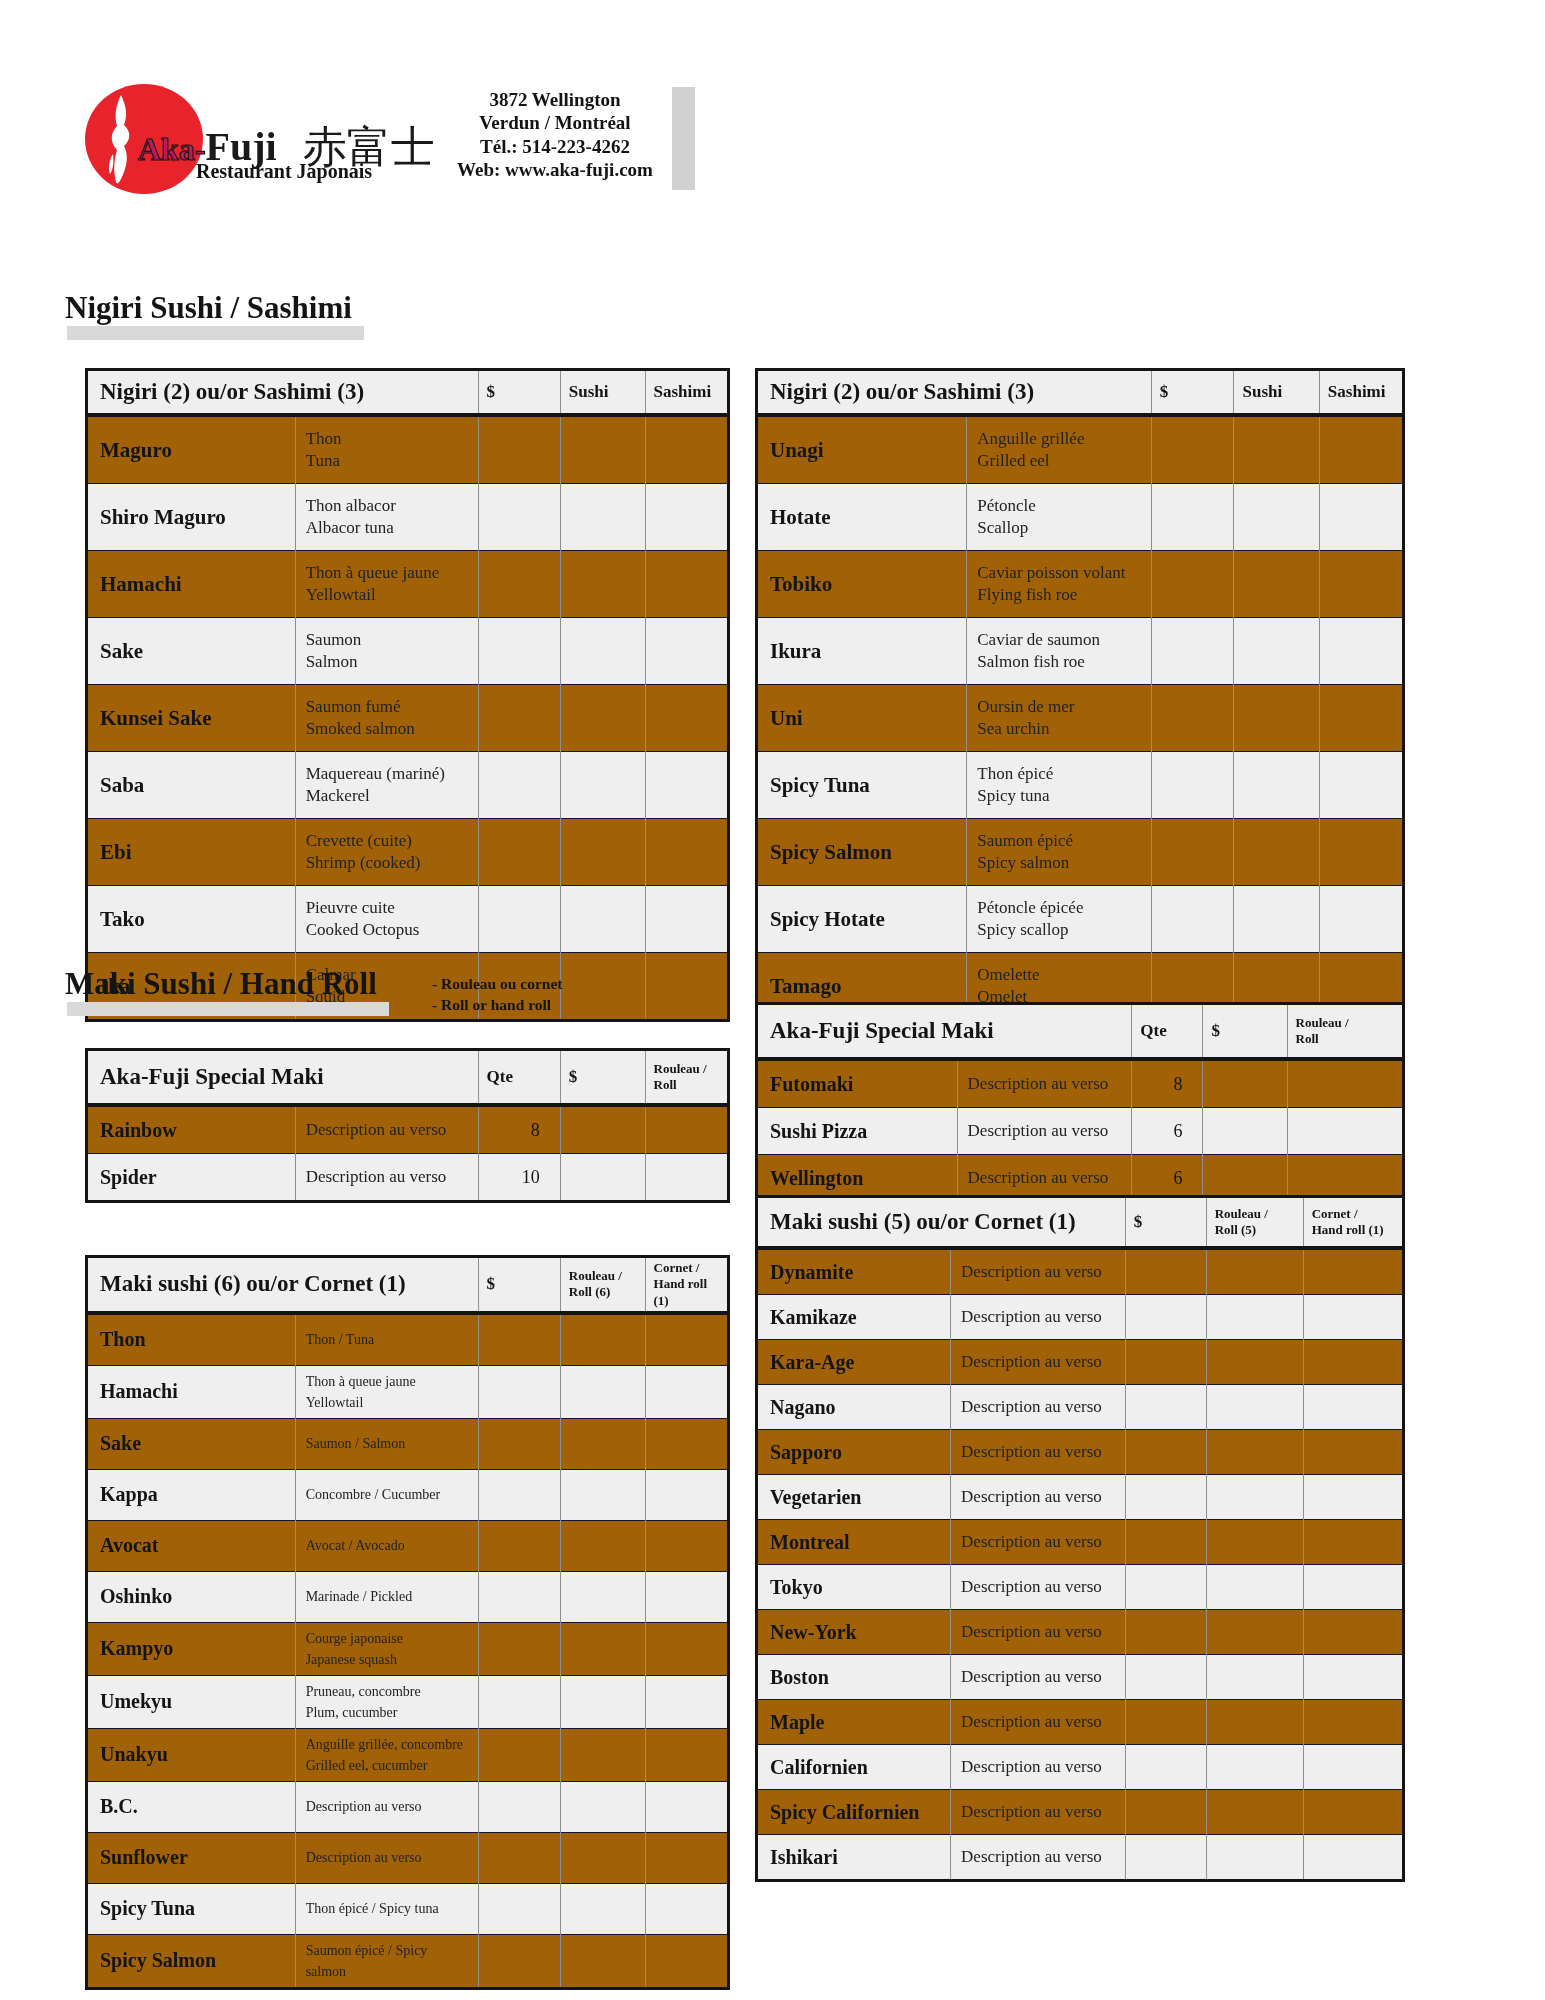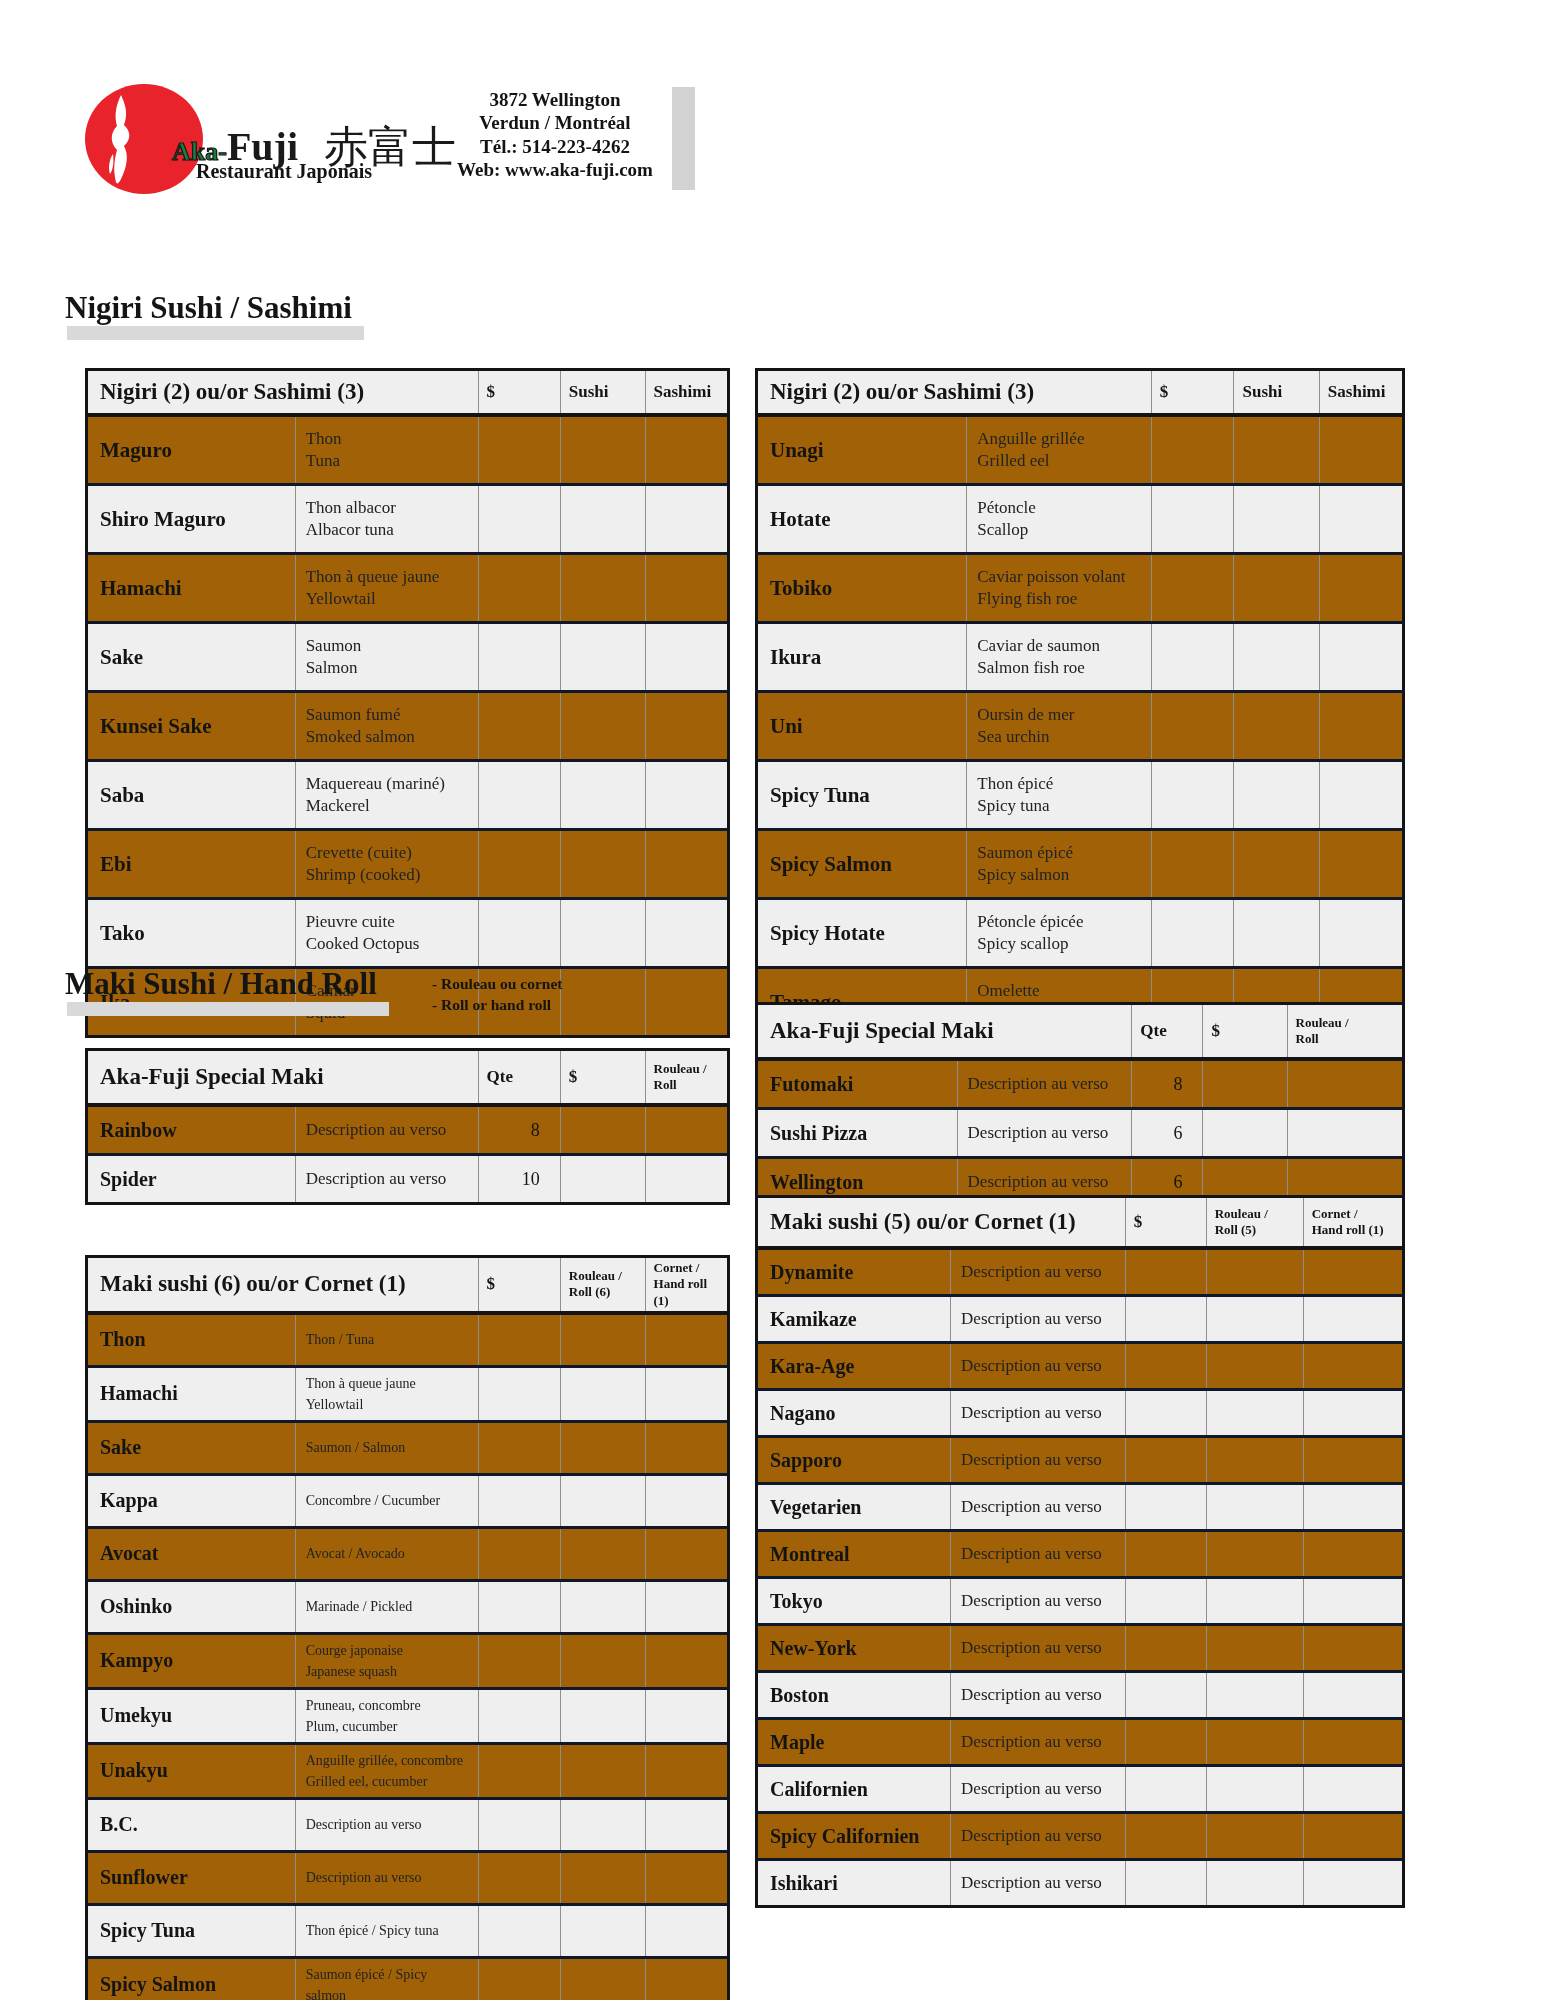--- a/index.html
+++ b/index.html
@@ -4,22 +4,22 @@
 <style>
   html,body { margin:0; padding:0; background:#ffffff; }
   .page { position:relative; width:1545px; height:2000px; background:#ffffff;
           font-family:"Liberation Serif","DejaVu Serif",serif; color:#141414; overflow:hidden; }
 
   
   .logo-circle { position:absolute; left:85px; top:84px; width:118px; height:110px;
                  background:#e8232b; border-radius:50%; }
   .fish { position:absolute; left:101px; top:94px; width:40px; height:92px; z-index:2; }
   .brand { position:absolute; left:138px; top:118px; z-index:3; white-space:nowrap; }
-  .brand-white { font-size:26px; font-weight:bold; color:#15803d;
-                 -webkit-text-stroke:1.2px #1a1a1a; text-shadow:0 0 1px #1a1a1a;margin-left:34px; }
+  .brand-white { font-size:32px; font-weight:bold; color:#be185d;
+                 -webkit-text-stroke:1.2px #1a1a1a; text-shadow:0 0 1px #1a1a1a; }
   .brand-black { font-size:40px; font-weight:bold; color:#1a1a1a; }
   .kanji { font-size:44px; margin-left:26px; color:#1a1a1a;
            font-family:"DejaVu Sans","Liberation Serif",serif; vertical-align:-2px; }
   .brand-sub { position:absolute; left:196px; top:160px; font-size:20px; font-weight:bold; z-index:3; }
 
   .address { position:absolute; left:425px; top:88px; width:260px; text-align:center;
              font-weight:bold; font-size:19px; line-height:1.23; }
   .vbar { position:absolute; left:672px; top:87px; width:23px; height:103px; background:#d2d2d2; }
   .titleblock { position:absolute; left:712px; top:83px; }
   .menu-label { font-size:27px; font-weight:bold; line-height:1; margin-bottom:2px; }
@@ -29,21 +29,21 @@
   .sec-h { position:absolute; display:inline-block; }
   .sec-txt { position:relative; z-index:1; font-size:31px; font-weight:bold; white-space:nowrap; }
   .sec-bar { position:absolute; left:2px; right:-12px; top:36px; height:14px; background:#d9d9d9; z-index:0; }
   .maki-notes { position:absolute; left:432px; top:974px; font-size:15.5px; font-weight:bold; line-height:1.35; }
 
   
   .menu-table { position:absolute; border:3px solid #141414; border-collapse:collapse;
                 table-layout:fixed; background:#a16207; }
   .menu-table th, .menu-table td { border-left:1px solid #8f8f8f; overflow:hidden; }
   .menu-table th:first-child, .menu-table td:first-child { border-left:0; }
-  .menu-table tbody tr { border-top:3px solid #0f172a; }
+  .menu-table tbody tr { border-top:1px solid #0f172a; }
   .menu-table tbody tr:first-child { border-top:4px solid #141414; }
   .menu-table thead th { background:#efefef; text-align:left; vertical-align:middle; }
   .menu-table tbody tr:nth-child(even) { background:#efefef; }
 
   .t-title { font-size:23px; font-weight:bold; padding:2px 12px; }
   .c-col { font-weight:bold; vertical-align:middle; padding:2px 8px; }
   .c-col.big div { font-size:17px; }
   .c-col.small div { font-size:13px; line-height:1.25; }
   .c-name { font-size:21px; font-weight:bold; padding:2px 12px; vertical-align:middle; }
   .c-desc { padding:5px 10px; vertical-align:middle; font-size:17px; line-height:1.3; color:#222; }

